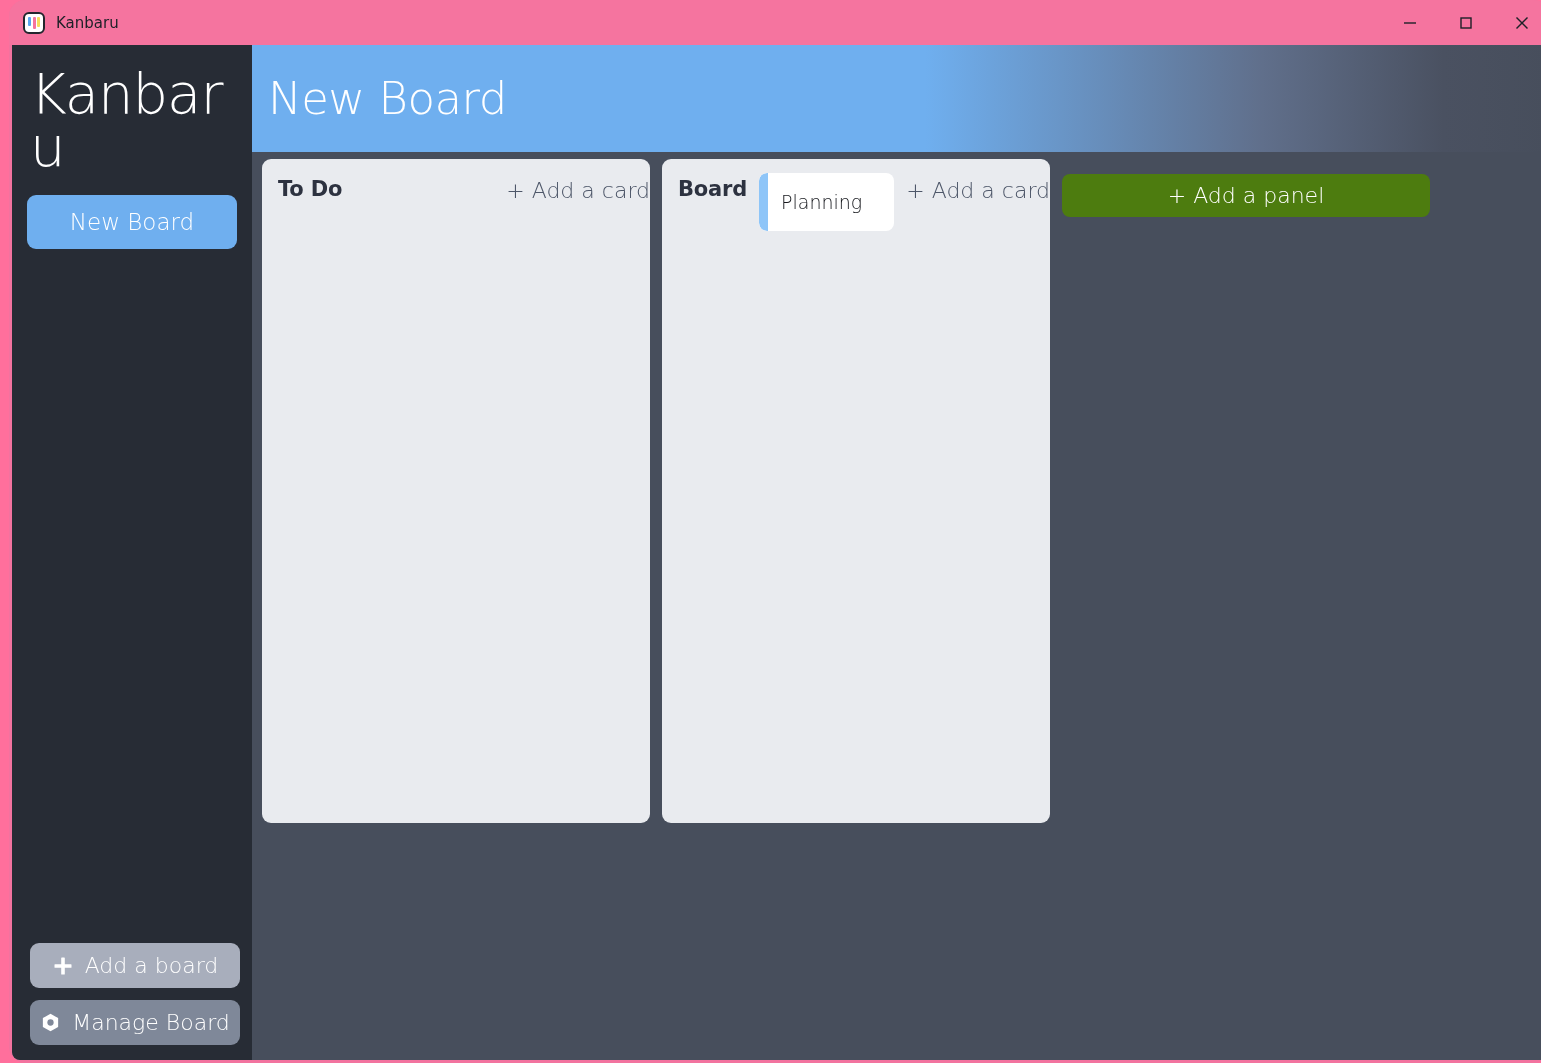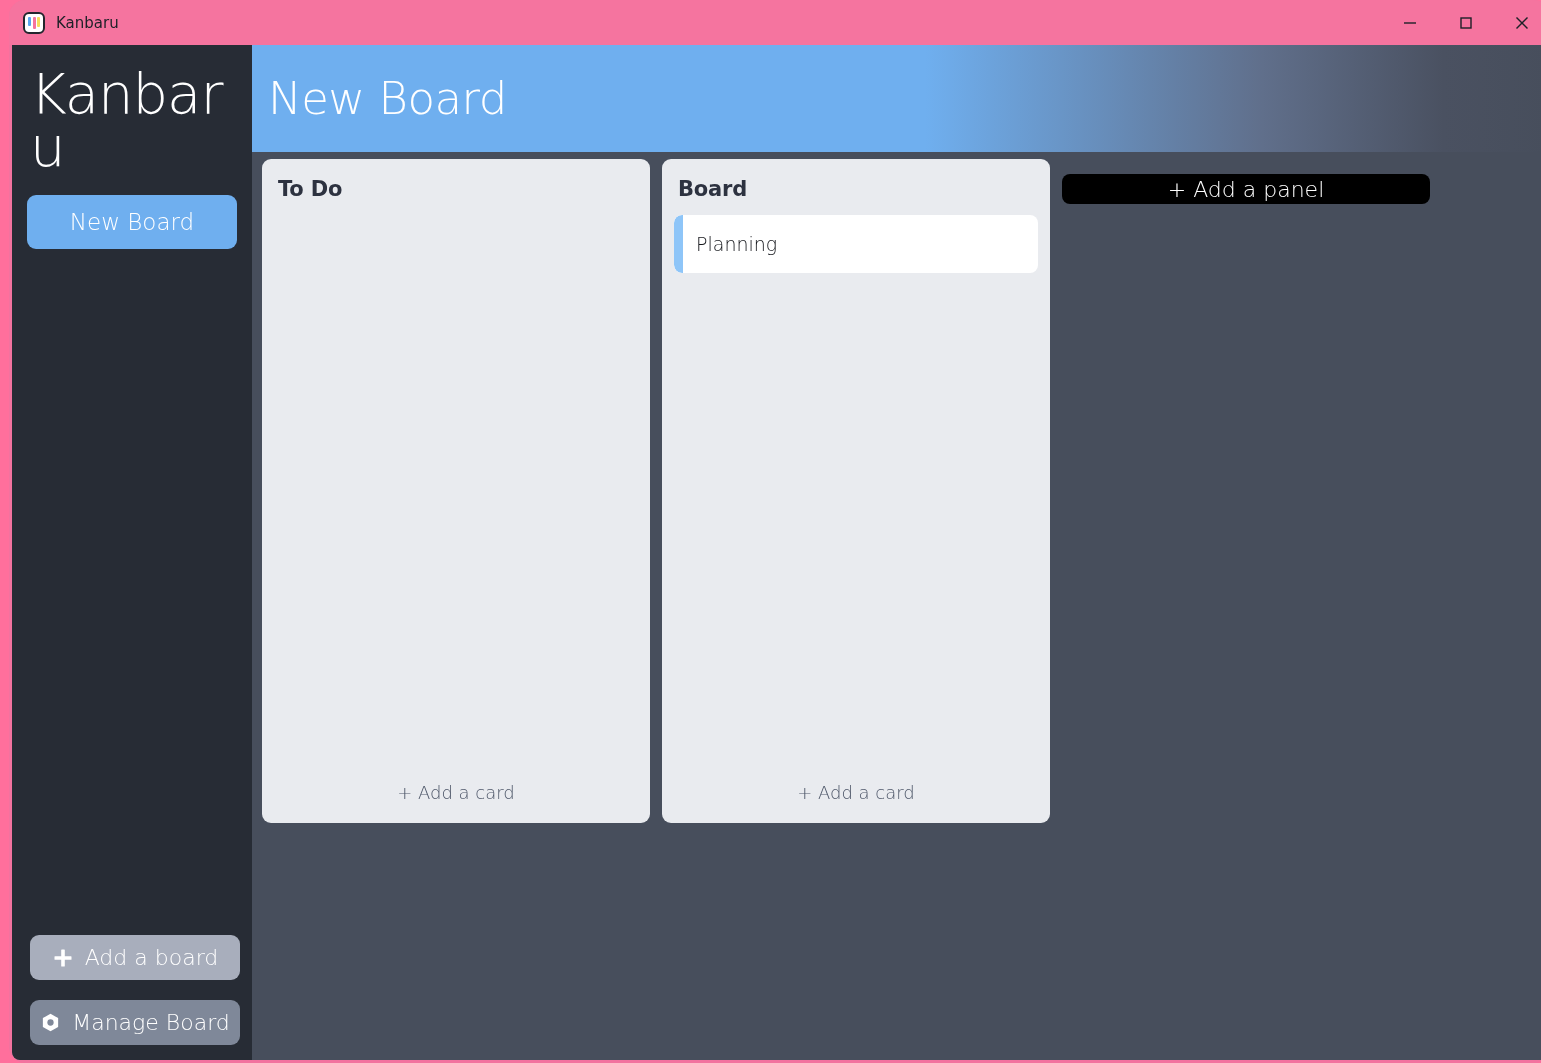--- a/index.html
+++ b/index.html
@@ -126,21 +126,21 @@
     font-weight: 300;
     font-family: "DejaVu Sans", sans-serif;
     cursor: pointer;
     user-select: none;
   }
   #sidebar-spacer { flex: 1 1 auto; }
   #sidebar-actions {
     padding: 0 12px 15px 18px;
     display: flex;
     flex-direction: column;
-    gap: 20px;
+    gap: 12px;
   }
   .side-btn {
     height: 45px;
     border-radius: 9px;
     display: flex;
     align-items: center;
     justify-content: center;
     gap: 11px;
     color: #ffffff;
     font-size: 22px;
@@ -194,21 +194,21 @@
     overflow: hidden;
   }
 
   .panel {
     width: 388px;
     flex: 0 0 388px;
     height: 664px;
     background: #e9ebef;
     border-radius: 9px;
     display: flex;
-    flex-direction: column;
+    flex-direction: row;
     box-sizing: border-box;
     overflow: hidden;
   }
   .panel-title {
     font-size: 21px;
     font-weight: bold;
     color: #2d3240;
     font-family: "DejaVu Sans", sans-serif;
     padding: 18px 0 0 16px;
     letter-spacing: -0.2px;
@@ -244,34 +244,34 @@
     font-weight: 300;
     color: #15171c;
     font-family: "DejaVu Sans", sans-serif;
   }
   .panel-footer {
     flex: 0 0 auto;
     height: 62px;
     display: flex;
     align-items: center;
     justify-content: center;
-    font-size: 18px;
+    font-size: 22px;
     font-weight: 300;
     color: #4e5769;
     font-family: "DejaVu Sans", sans-serif;
     cursor: pointer;
     user-select: none;
   }
 
   #add-panel-btn {
     width: 368px;
     flex: 0 0 368px;
-    height: 30px;
+    height: 43px;
     margin-top: 15px;
-    background: #000000;
+    background: #4d7c0f;
     border-radius: 8px;
     display: flex;
     align-items: center;
     justify-content: center;
     color: #ffffff;
     font-size: 22px;
     font-weight: 300;
     font-family: "DejaVu Sans", sans-serif;
     cursor: pointer;
     user-select: none;

